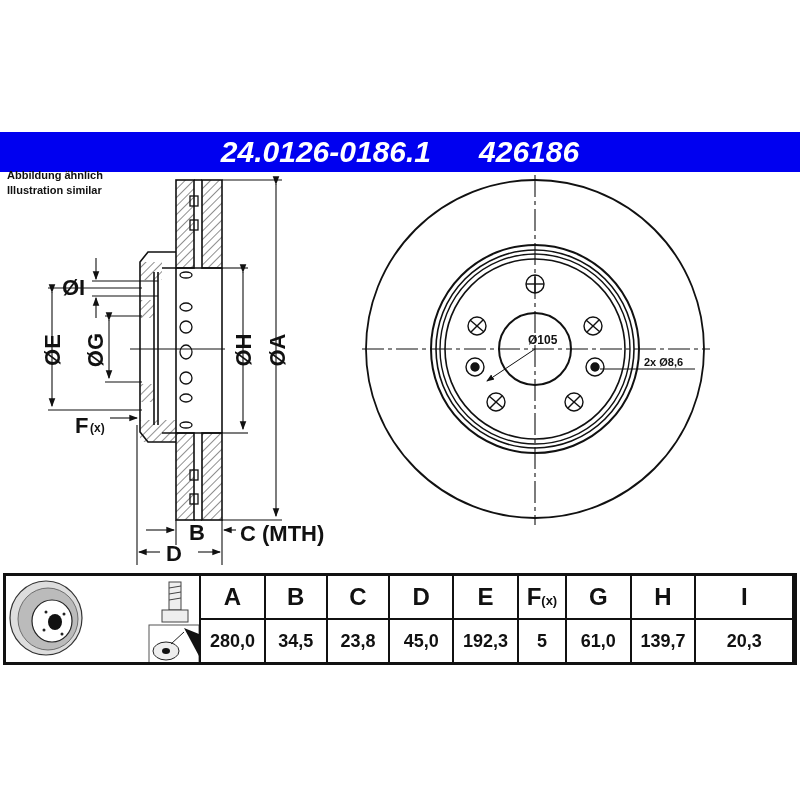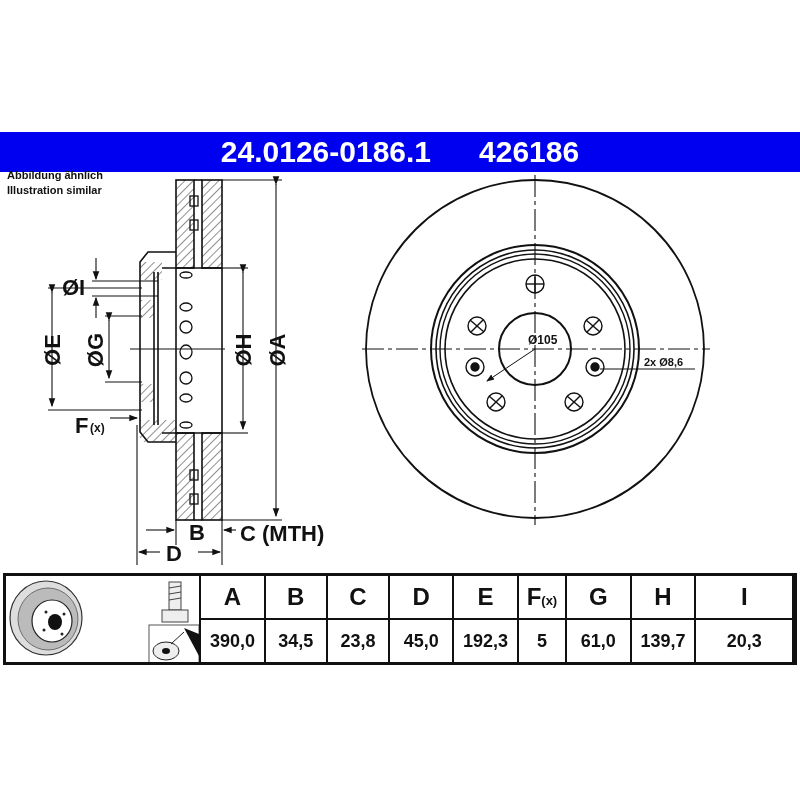--- a/index.html
+++ b/index.html
@@ -1,17 +1,17 @@
 <!DOCTYPE html>
 <html><head>
 <meta charset="utf-8">
 <style>
   html, body { margin: 0; padding: 0; background: #ffffff; }
   body { width: 800px; height: 800px; position: relative; overflow: hidden; font-family: "Liberation Sans", sans-serif; color: #111; }
-  .banner { position: absolute; left: 0; top: 132px; width: 800px; height: 40px; background: #0000f0; color: #fff; font-weight: bold; font-size: 30px; display: flex; align-items: center; justify-content: center; letter-spacing: 0px; }
+  .banner { position: absolute; left: 0; top: 132px; width: 800px; height: 40px; background: #0000f0; color: #fff; font-weight: bold; font-size: 30px; display: flex; align-items: center; justify-content: center; letter-spacing: 0px; font-style: italic; }
   .banner span { display: inline-block; }
   .banner .gap { width: 48px; }
   .note { position: absolute; left: 7px; top: 168px; font-size: 11px; font-weight: bold; line-height: 15px; }
   svg.draw { position: absolute; left: 0; top: 0; }
   .tbl { position: absolute; left: 3px; top: 573px; width: 794px; height: 92px; border: 3px solid #111; box-sizing: border-box; }
   .tbl table { border-collapse: collapse; position: absolute; left: 193px; top: -3px; height: 92px; }
   .tbl td { border: 2px solid #111; text-align: center; font-weight: bold; padding: 0; }
   .tbl tr.hd td { height: 43px; font-size: 24px; }
   .tbl tr.vl td { height: 43px; font-size: 18px; }
   .tbl small { font-size: 13px; }
@@ -192,21 +192,21 @@
       <td style="width:60px">B</td>
       <td style="width:61px">C</td>
       <td style="width:62px">D</td>
       <td style="width:63px">E</td>
       <td style="width:46px"><span>F</span><small>(x)</small></td>
       <td style="width:63px">G</td>
       <td style="width:63px">H</td>
       <td style="width:96px">I</td>
     </tr>
     <tr class="vl">
-      <td>390,0</td>
+      <td>280,0</td>
       <td>34,5</td>
       <td>23,8</td>
       <td>45,0</td>
       <td>192,3</td>
       <td>5</td>
       <td>61,0</td>
       <td>139,7</td>
       <td>20,3</td>
     </tr>
   </tbody>

